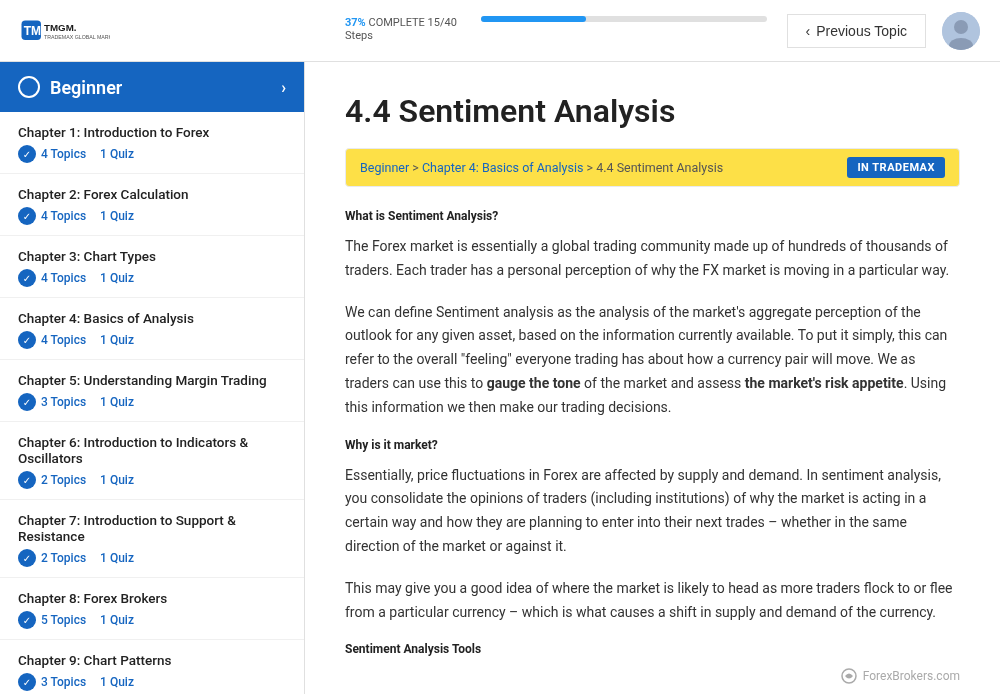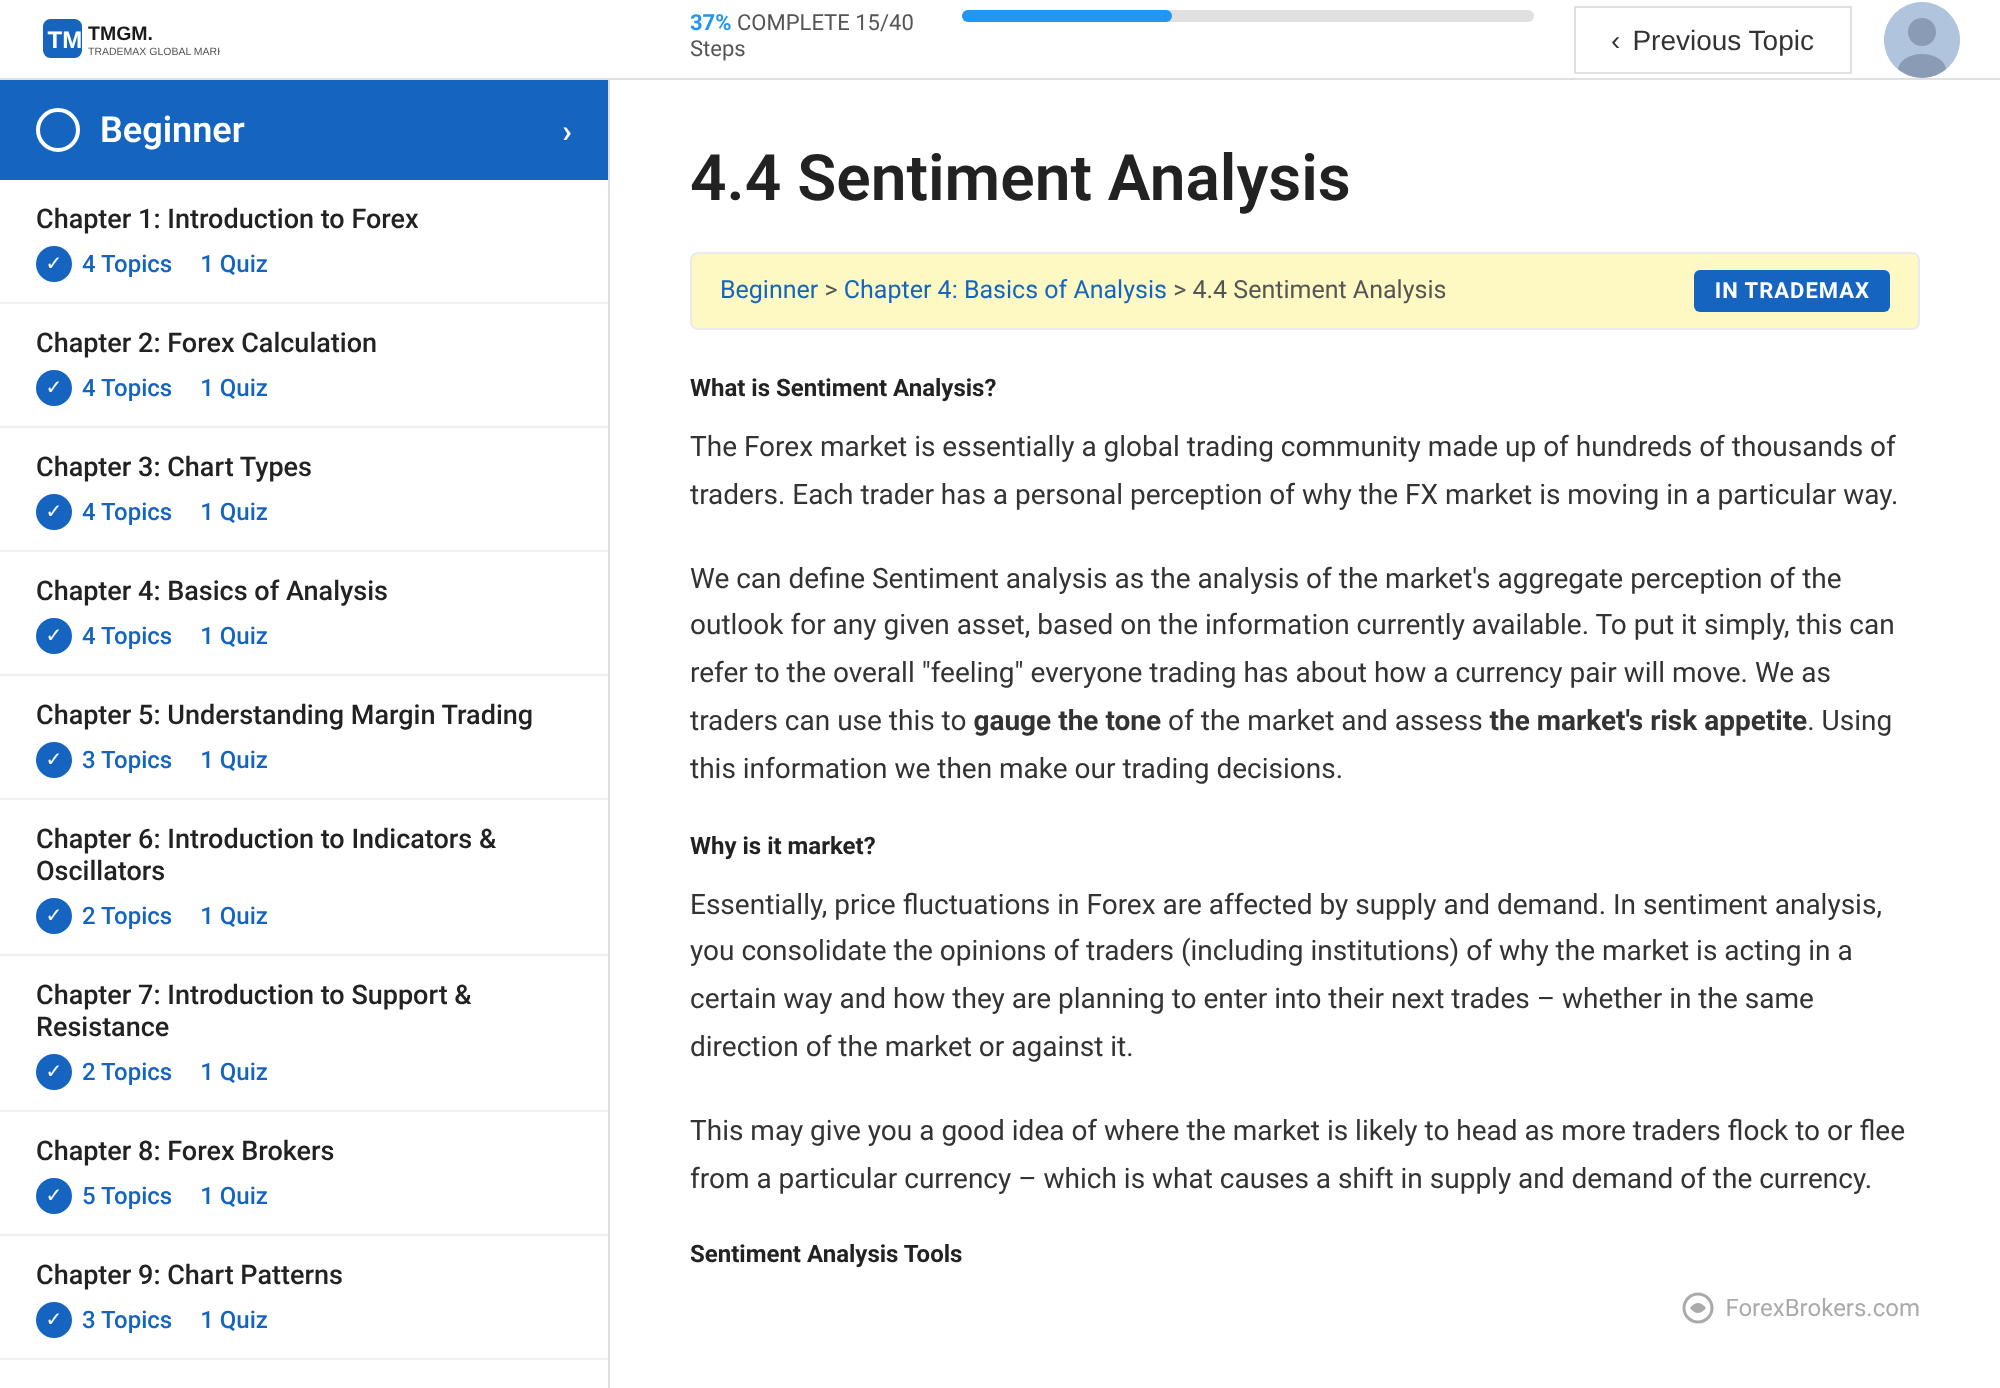--- a/index.html
+++ b/index.html
@@ -2,21 +2,21 @@
 <html><head>
   <meta charset="utf-8">
   <style>
     * { box-sizing: border-box; margin: 0; padding: 0; }
     body { font-family: -apple-system, BlinkMacSystemFont, 'Segoe UI', Roboto, sans-serif; display: flex; flex-direction: column; height: 694px; overflow: hidden; background: #fff; }
 
     
     .top-bar {
       display: flex;
       align-items: center;
-      height: 40px;
+      height: 62px;
       border-bottom: 1px solid #e0e0e0;
       padding: 0 20px;
       flex-shrink: 0;
     }
     .logo-area {
       display: flex;
       align-items: center;
       width: 305px;
       flex-shrink: 0;
     }
@@ -174,21 +174,21 @@
     .page-title {
       font-size: 32px;
       font-weight: 600;
       color: #222;
       margin-bottom: 18px;
     }
     .breadcrumb-bar {
       display: flex;
       align-items: center;
       justify-content: space-between;
-      background: #fef9c3;
+      background: #fde047;
       border: 1px solid #e8eaf0;
       border-radius: 4px;
       padding: 8px 14px;
       margin-bottom: 22px;
     }
     .breadcrumb-text {
       font-size: 12.5px;
       color: #555;
     }
     .breadcrumb-text a { color: #1565C0; text-decoration: none; }

